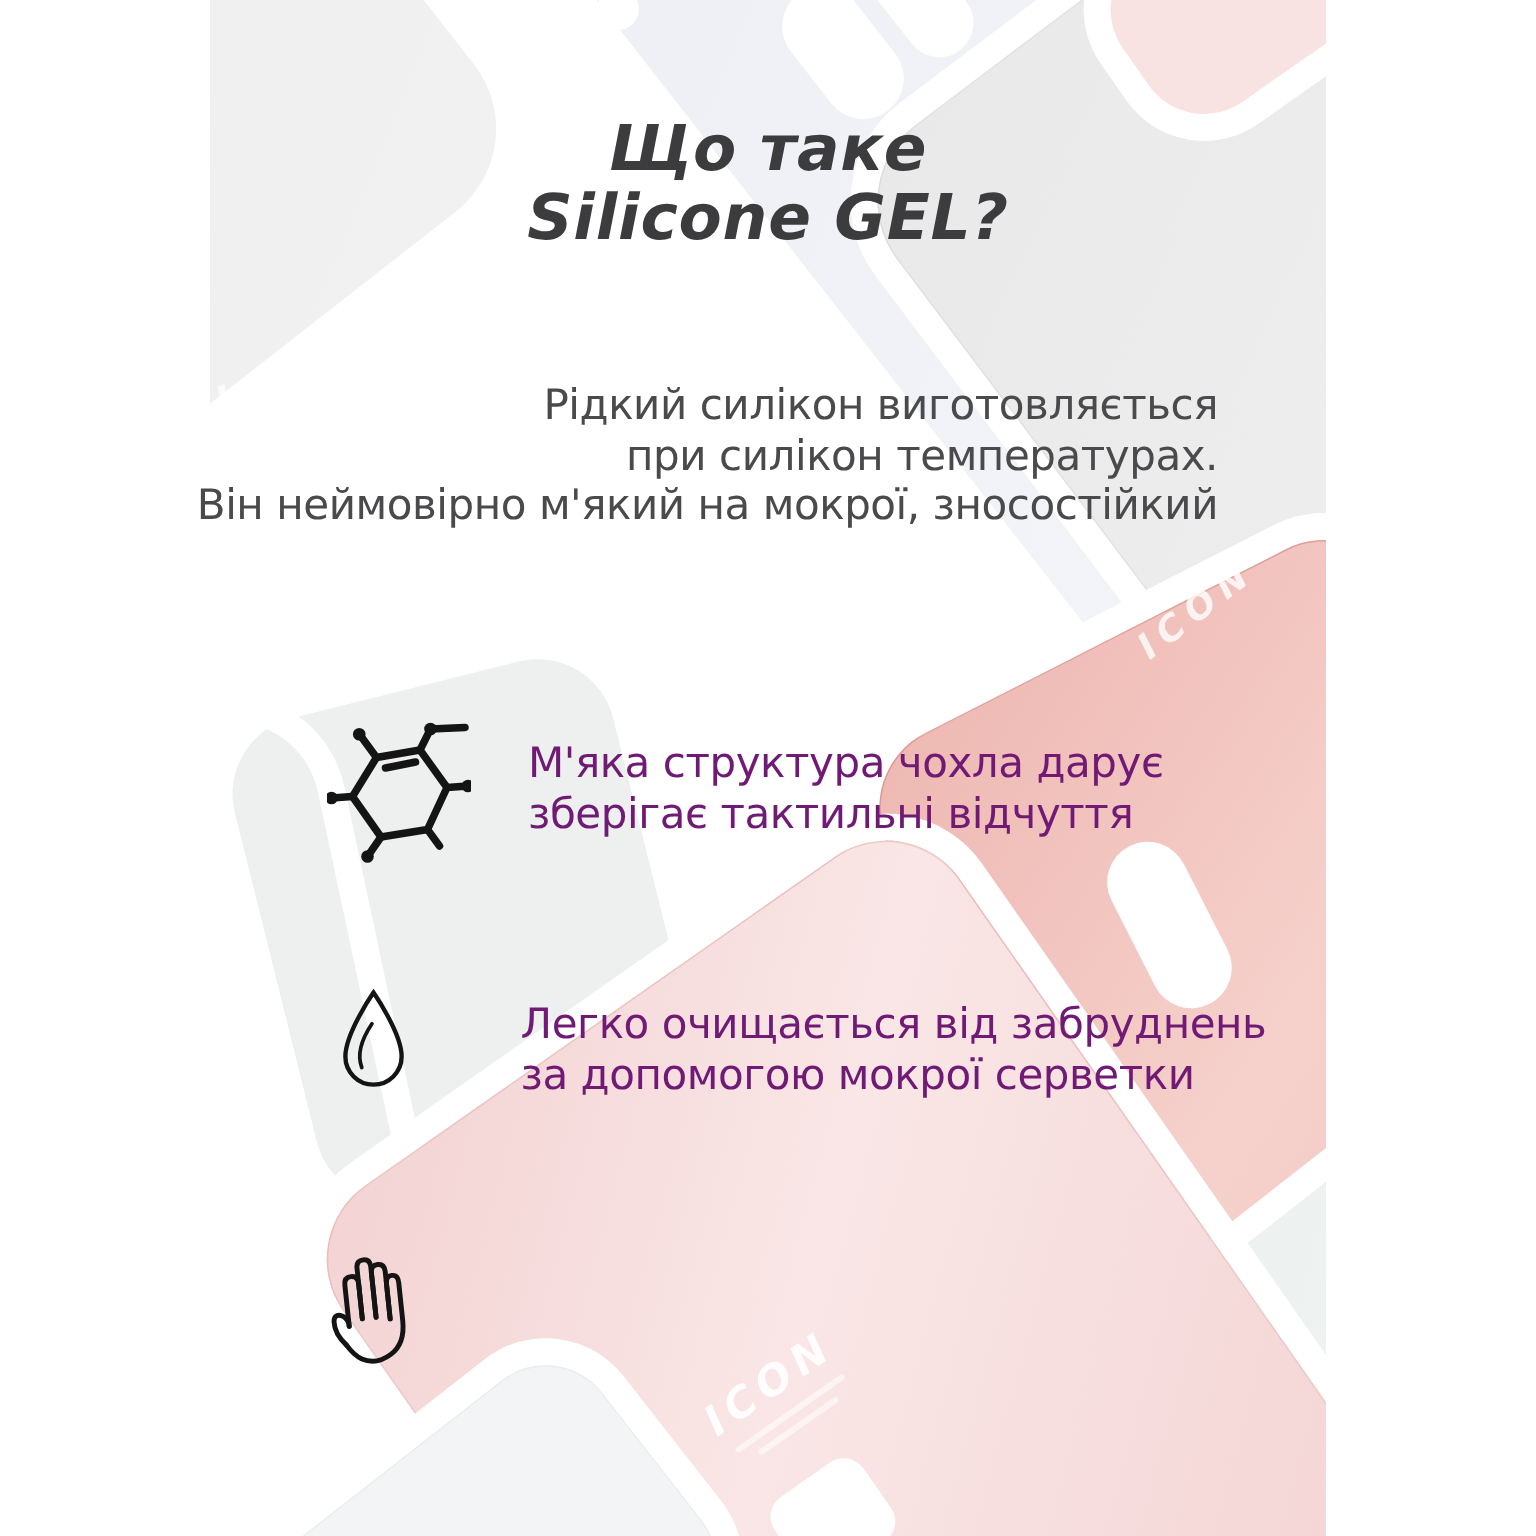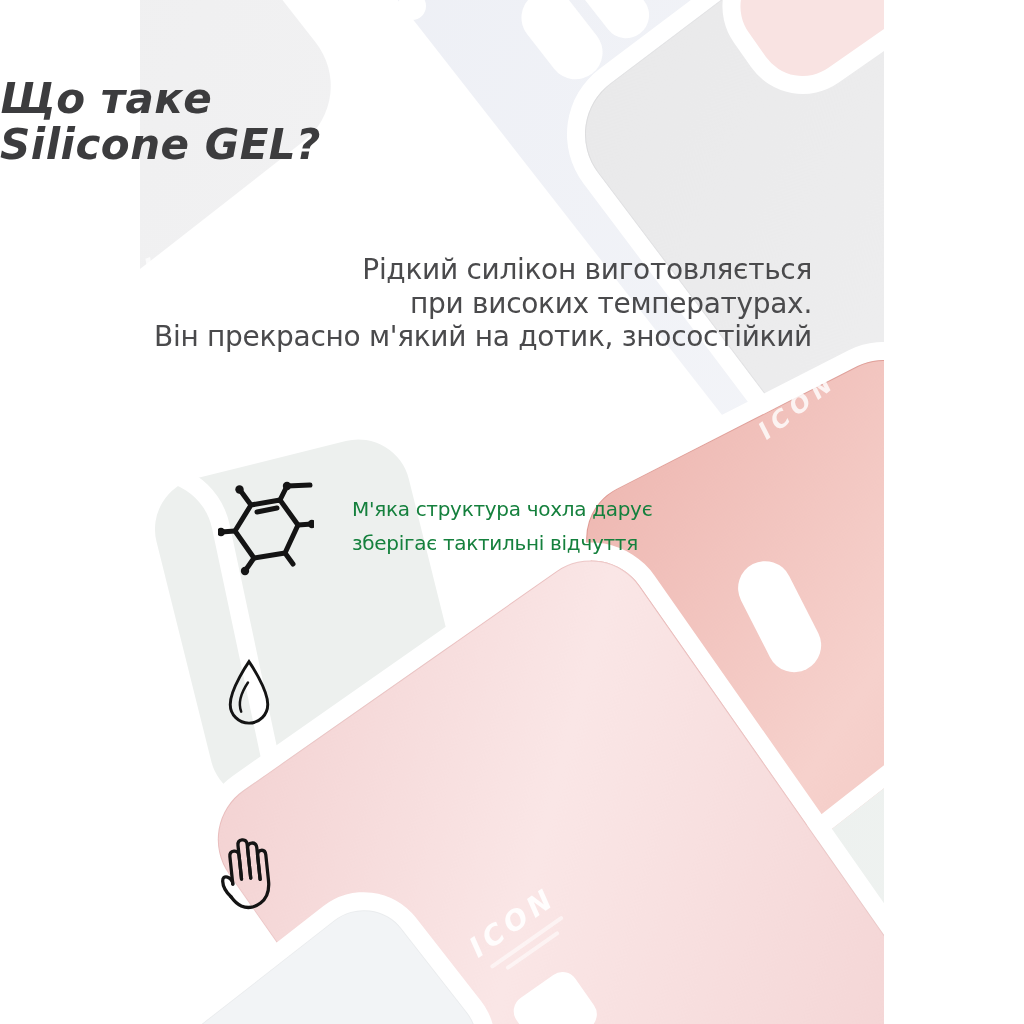--- a/index.html
+++ b/index.html
@@ -44,26 +44,26 @@
       background:#fff;transform:rotate(-38deg);z-index:5;}
   .watermark{position:absolute;font-style:italic;font-weight:bold;letter-spacing:6px;
       color:rgba(255,255,255,0.8);z-index:5;}
   .wm-a{left:2px;top:238px;font-size:26px;transform:rotate(-20deg);color:rgba(255,255,255,0.75);}
   .wm-d{left:612px;top:392px;font-size:24px;transform:rotate(-38deg);}
   .wm-g{position:absolute;left:144px;top:245px;width:120px;text-align:center;transform:rotate(0deg);}
   .wm-g .wm-text{font-style:italic;font-weight:bold;font-size:28px;letter-spacing:5px;
       color:rgba(255,255,255,0.9);}
   .wm-g .wm-line{height:4px;background:rgba(255,255,255,0.55);border-radius:2px;margin:6px auto 0;}
   
-  .title{position:absolute;left:0;width:1024px;top:76px;z-index:10;
+  .title{position:absolute;left:0;width:1024px;top:76px;text-align:center;z-index:10;
       font-size:42px;line-height:46px;font-weight:800;font-style:italic;letter-spacing:0.5px;color:#3c3c3e;}
   .intro{position:absolute;left:0;width:812px;top:253px;text-align:right;z-index:10;
       font-size:28px;line-height:33.5px;letter-spacing:-0.3px;color:#4a4a4c;}
-  .feature-text{position:absolute;z-index:10;font-size:20px;line-height:34px;
-      letter-spacing:-0.3px;color:#15803d;}
+  .feature-text{position:absolute;z-index:10;font-size:28px;line-height:34px;
+      letter-spacing:-0.3px;color:#701a75;}
   .ft1{left:352px;top:492px;}
   .ft2{left:347px;top:666px;}
   .ft3{left:348px;top:841px;}
   .feature-icon{position:absolute;z-index:10;}
   .fi1{left:218px;top:480px;}
   .fi2{left:224px;top:656px;}
   .fi3{left:212px;top:832px;transform:rotate(-6deg);}
 </style>
 </head>
 <body>
@@ -97,22 +97,22 @@
     <div class="watermark wm-d">ICON</div>
   </div>
 
   <div class="title">
     <div>Що таке</div>
     <div>Silicone GEL?</div>
   </div>
 
   <div class="intro">
     <div>Рідкий силікон виготовляється</div>
-    <div>при високих температурах.</div>
-    <div>Він прекрасно м'який на дотик, зносостійкий</div>
+    <div>при силікон температурах.</div>
+    <div>Він неймовірно м'який на мокрої, зносостійкий</div>
   </div>
 
   <div class="feature-icon fi1">
     <svg width="96" height="96" viewBox="0 0 96 96" fill="none" stroke="#141414" stroke-width="5" stroke-linecap="round" stroke-linejoin="round">
       <path d="M33 25 L62 20 L80 45 L67 73 L36 78 L17 51 Z"></path>
       <path d="M39 32 L59 28"></path>
       <path d="M33 25 L22 10"></path>
       <path d="M62 20 L69 6"></path>
       <path d="M69 6 L92 5"></path>
       <path d="M80 45 L94 44"></path>
@@ -132,20 +132,24 @@
     <div>М'яка структура чохла дарує</div>
     <div>зберігає тактильні відчуття</div>
   </div>
 
   <div class="feature-icon fi2">
     <svg width="50" height="78" viewBox="0 0 48 72" fill="none" stroke="#141414" stroke-width="2.8" stroke-linecap="round">
       <path d="M24 4 C24 4 6 30 6 45 A18 18 0 0 0 42 45 C42 30 24 4 24 4 Z"></path>
       <path d="M23 24 C17 33 13 43 16.5 52" stroke-width="2.4"></path>
     </svg>
   </div>
+  <div class="feature-text ft2">
+    <div>Легко очищається від забруднень</div>
+    <div>за допомогою мокрої серветки</div>
+  </div>
 
   <div class="feature-icon fi3">
     <svg width="58" height="80" viewBox="0 0 56 78" fill="none" stroke="#141414" stroke-width="3.2" stroke-linecap="round" stroke-linejoin="round">
       <path d="M19 50 V23 Q19 18 23.5 18 Q28 18 28 23 V46"></path>
       <path d="M28 46 V13 Q28 8 32.5 8 Q37 8 37 13 V46"></path>
       <path d="M37 46 V17 Q37 12 41.5 12 Q46 12 46 17 V48"></path>
       <path d="M46 48 V25 Q46 20 50 20 Q54 20 54 25 V50 Q54 65 44 71 Q34 77 25 72 Q20 69 16 62"></path>
       <path d="M16 62 Q9 54 9.5 46 Q10 41 14.5 42.5 Q17.5 43.5 19 48 L19 50"></path>
     </svg>
   </div>

